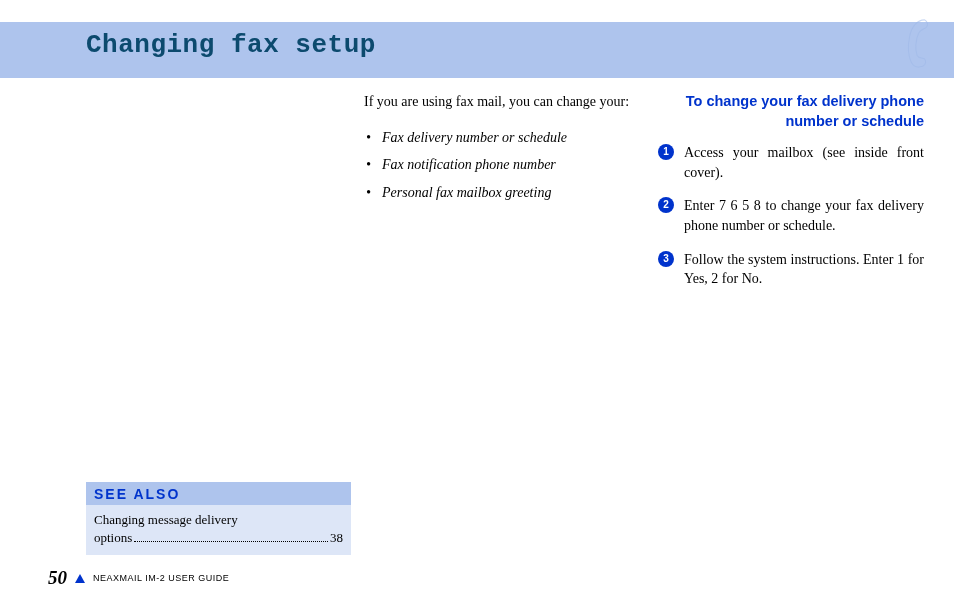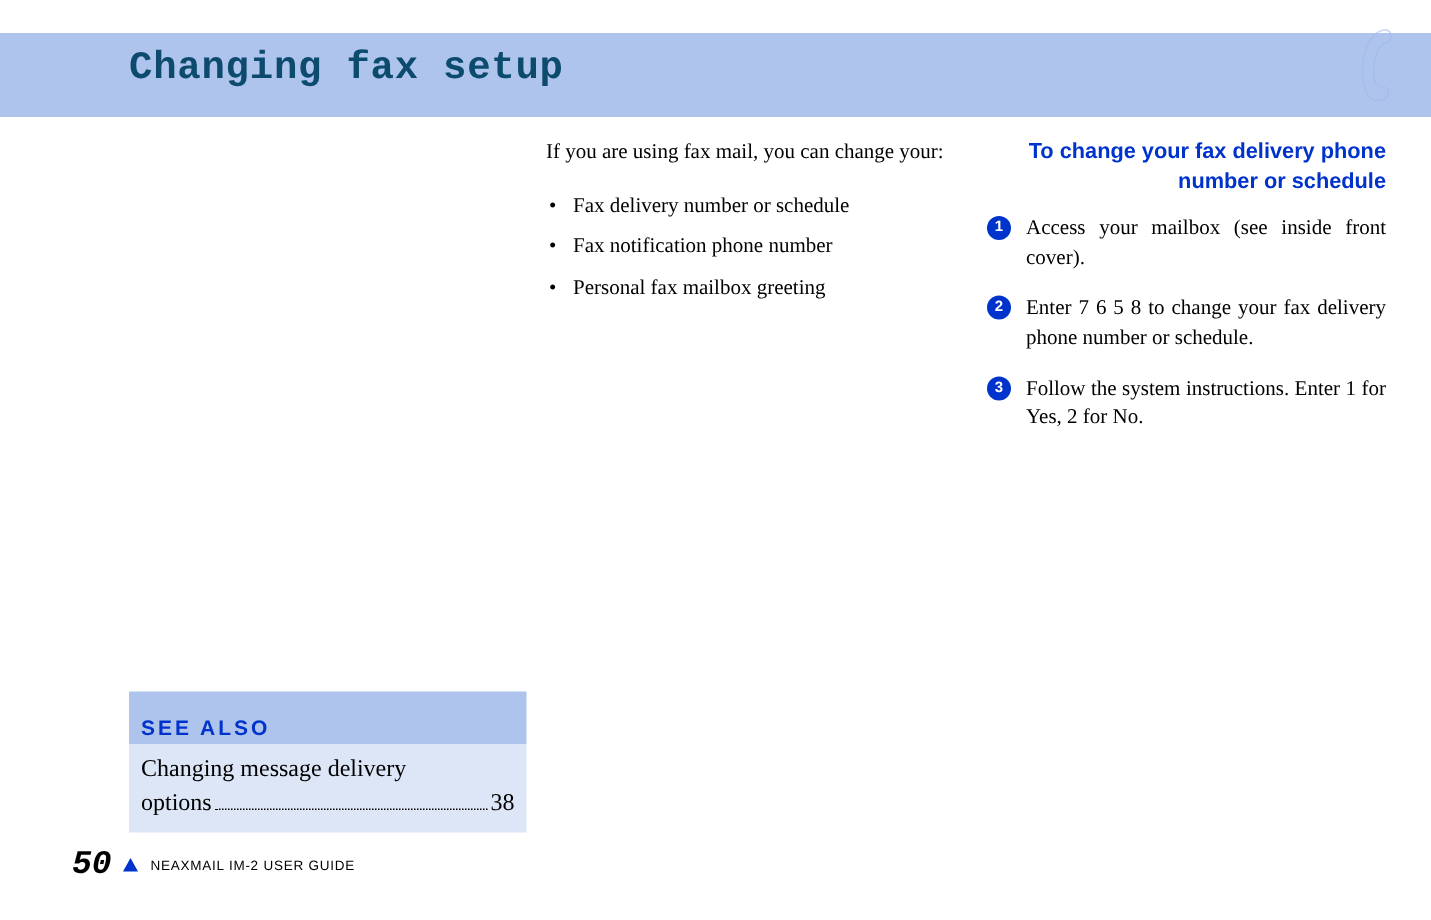--- a/index.html
+++ b/index.html
@@ -52,20 +52,21 @@
     line-height: 1.4;
   }
   .intro { margin-bottom: 16px; }
   ul.bullets {
     list-style: none;
     padding-left: 18px;
   }
   ul.bullets li {
     margin: 8px 0;
     position: relative;
+    font-style: italic;
   }
   ul.bullets li::before {
     content: "•";
     position: absolute;
     left: -16px;
     top: 0;
   }
   .subhead {
     font-family: Arial, Helvetica, sans-serif;
     font-weight: 900;
@@ -108,25 +109,25 @@
     bottom: 58px;
     width: 265px;
   }
   .see-also-title {
     background: #aec4ed;
     font-family: Arial, Helvetica, sans-serif;
     font-weight: 700;
     color: #0033cc;
     font-size: 14px;
     letter-spacing: 2px;
-    padding: 16px 8px 3px 8px;
+    padding: 4px 8px 3px 8px;
   }
   .see-also-body {
     background: #dde6f7;
-    font-size: 16px;
+    font-size: 13px;
     padding: 6px 8px 8px 8px;
     line-height: 1.4;
   }
   .see-also-row {
     display: flex;
     white-space: nowrap;
     align-items: baseline;
   }
   .see-also-label { flex: 0 0 auto; }
   .see-also-dots {
@@ -138,23 +139,23 @@
   .see-also-page { flex: 0 0 auto; }
   .footer {
     position: absolute;
     left: 48px;
     bottom: 24px;
     display: flex;
     align-items: center;
     gap: 8px;
   }
   .page-num {
-    font-family: Liberation Mono, monospace;
+    font-family: Liberation Serif, serif;
     font-weight: 900;
-    font-size: 22px;
+    font-size: 19px;
     font-style: italic;
   }
   .footer-tri {
     width: 0; height: 0;
     border-left: 5px solid transparent;
     border-right: 5px solid transparent;
     border-bottom: 9px solid #0033cc;
   }
   .footer-text {
     font-family: Arial, Helvetica, sans-serif;

